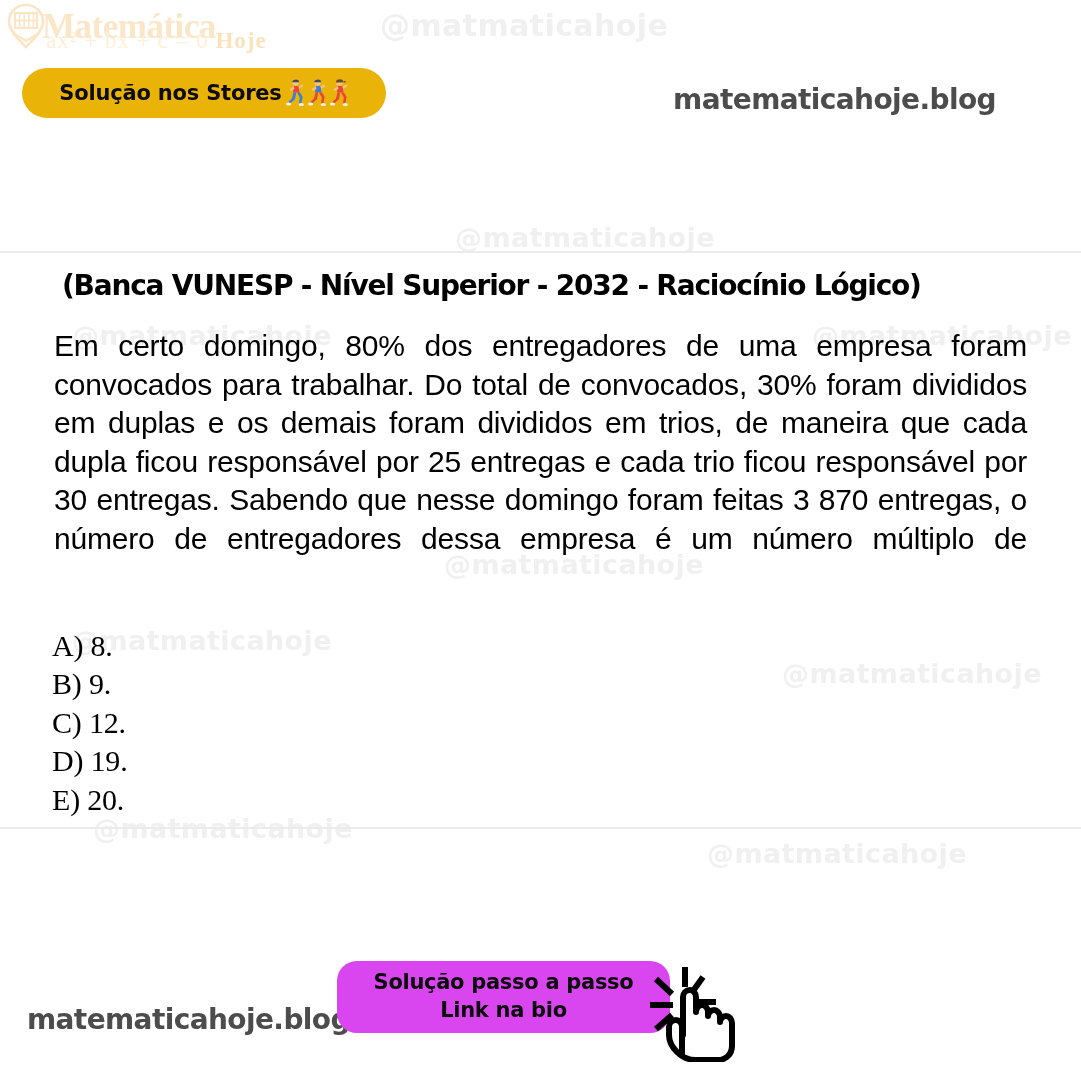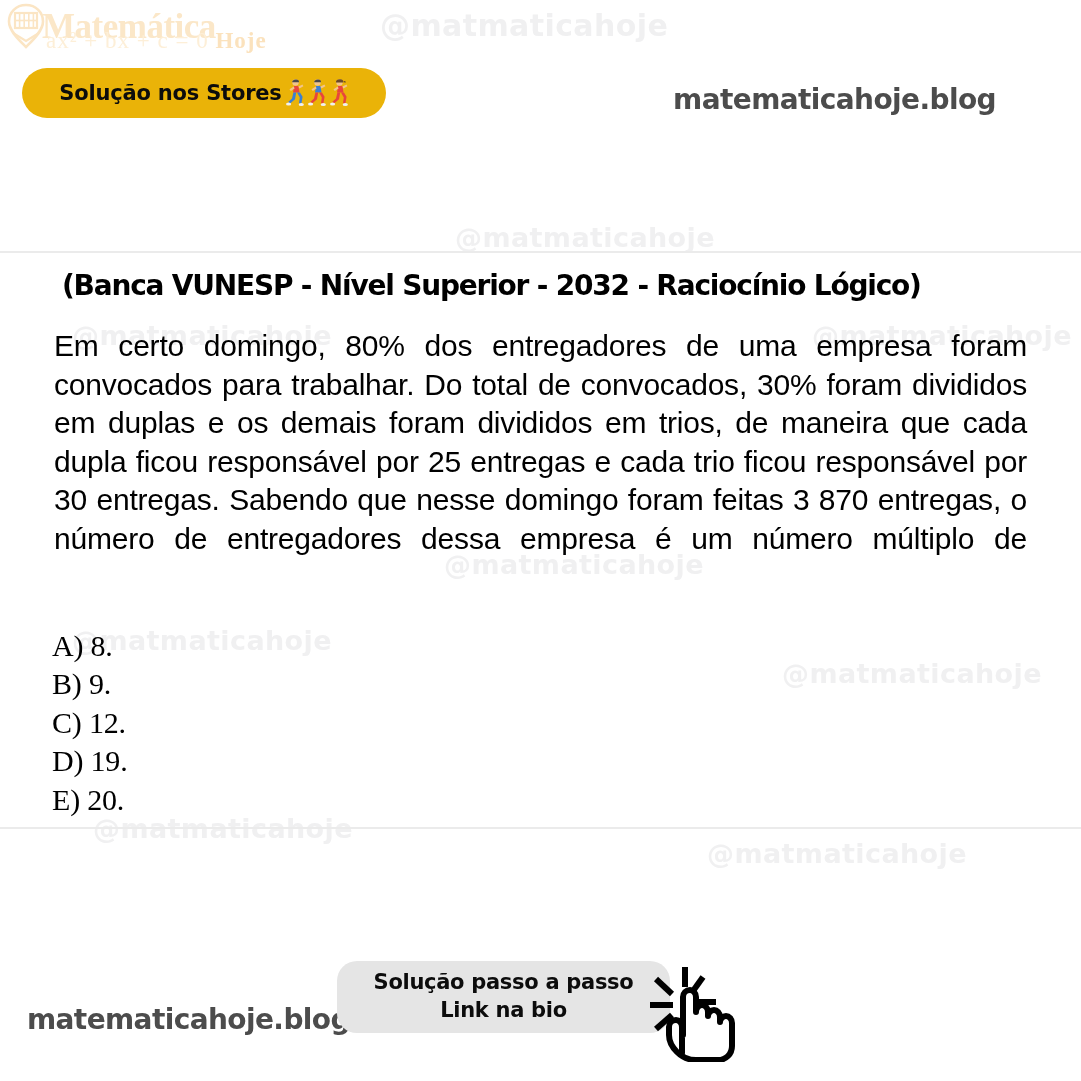--- a/index.html
+++ b/index.html
@@ -211,21 +211,21 @@
     font-size: 28px;
     color: #4c4c4c;
     letter-spacing: -0.6px;
   }
   .pill-bottom {
     position: absolute;
     left: 337px;
     top: 10px;
     width: 333px;
     height: 72px;
-    background: #e5e5e5;
+    background: #d946ef;
     border-radius: 20px;
     display: flex;
     flex-direction: column;
     align-items: center;
     justify-content: center;
     box-sizing: border-box;
   }
   .pill-bottom-l1, .pill-bottom-l2 {
     font-family: "DejaVu Sans", sans-serif;
     font-weight: 700;

